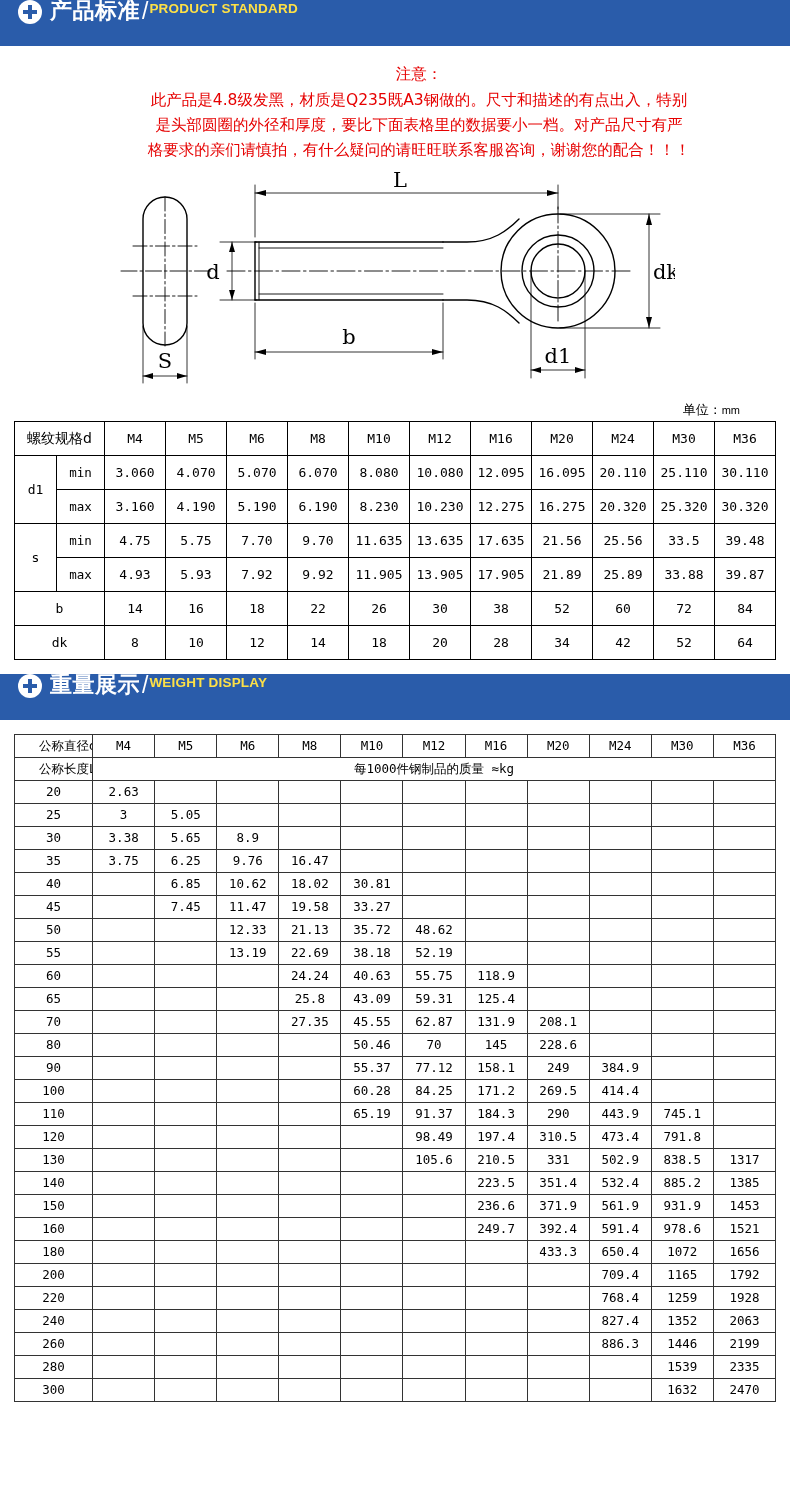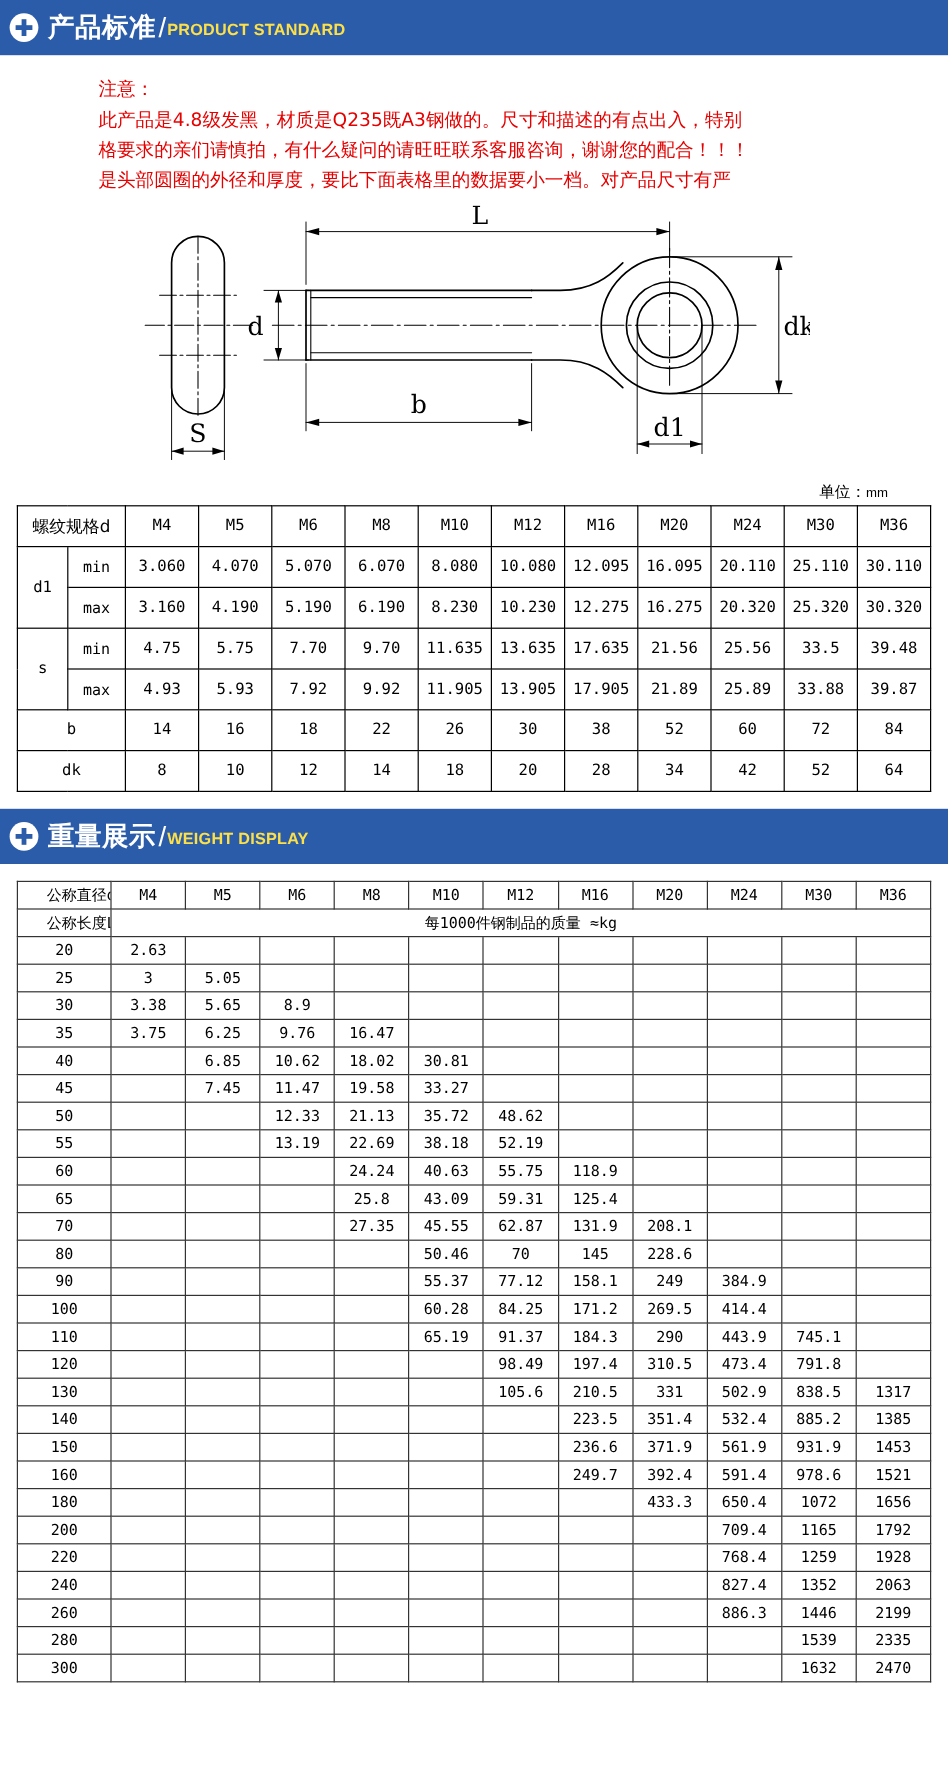--- a/index.html
+++ b/index.html
@@ -13,22 +13,22 @@
     color: #000;
     -webkit-font-smoothing: none;
   }
   .page { width: 790px; position: relative; }
 
   
   .section-bar {
     background: #2a5caa;
     height: 46px;
     display: flex;
-    align-items: center;
-    padding-left: 8px;
+    align-items: flex-start;
+    padding-left: 18px;
     box-sizing: border-box;
   }
   .plus-icon {
     width: 24px; height: 24px;
     border-radius: 50%;
     background: #ffffff;
     position: relative;
     flex: 0 0 auto;
     margin-right: 8px;
   }
@@ -69,20 +69,21 @@
     top: 2px;
   }
 
   
   .notice {
     color: #e60000;
     font-size: 15.5px;
     line-height: 25px;
     padding: 16px 34px 4px 82px;
     font-family: "DejaVu Sans", "Liberation Sans", sans-serif;
+    text-align: center;
   }
   .notice .ntitle { display:block; font-size: 15.5px; margin-bottom: 1px;}
   .notice p { margin: 0; }
 
   
   .drawing-wrap {
     position: relative;
     height: 230px;
     margin: 4px 0 0 0;
   }
@@ -168,22 +169,22 @@
   <div class="section-bar">
     <span class="plus-icon"></span>
     <span class="bar-cn">产品标准</span>
     <span class="bar-slash">/</span>
     <span class="bar-en">PRODUCT STANDARD</span>
   </div>
 
   <div class="notice">
     <span class="ntitle">注意：</span>
     <p>此产品是4.8级发黑，材质是Q235既A3钢做的。尺寸和描述的有点出入，特别</p>
+    <p>是头部圆圈的外径和厚度，要比下面表格里的数据要小一档。对产品尺寸有严</p>
     <p>格要求的亲们请慎拍，有什么疑问的请旺旺联系客服咨询，谢谢您的配合！！！</p>
-    <p>是头部圆圈的外径和厚度，要比下面表格里的数据要小一档。对产品尺寸有严</p>
   </div>
 
   <div class="drawing-wrap">
     <svg width="560" height="230" viewBox="0 0 560 230">
       <g fill="none" stroke="#000" stroke-width="1.4" stroke-linecap="round">
 
         <path d="M 28 48 L 28 152 A 22 22 0 0 0 72 152 L 72 48 A 22 22 0 0 0 28 48 Z"></path>
 
         <g stroke-width="0.9" stroke-dasharray="14,3,2.5,3">
           <line x1="50" y1="26" x2="50" y2="178"></line>

